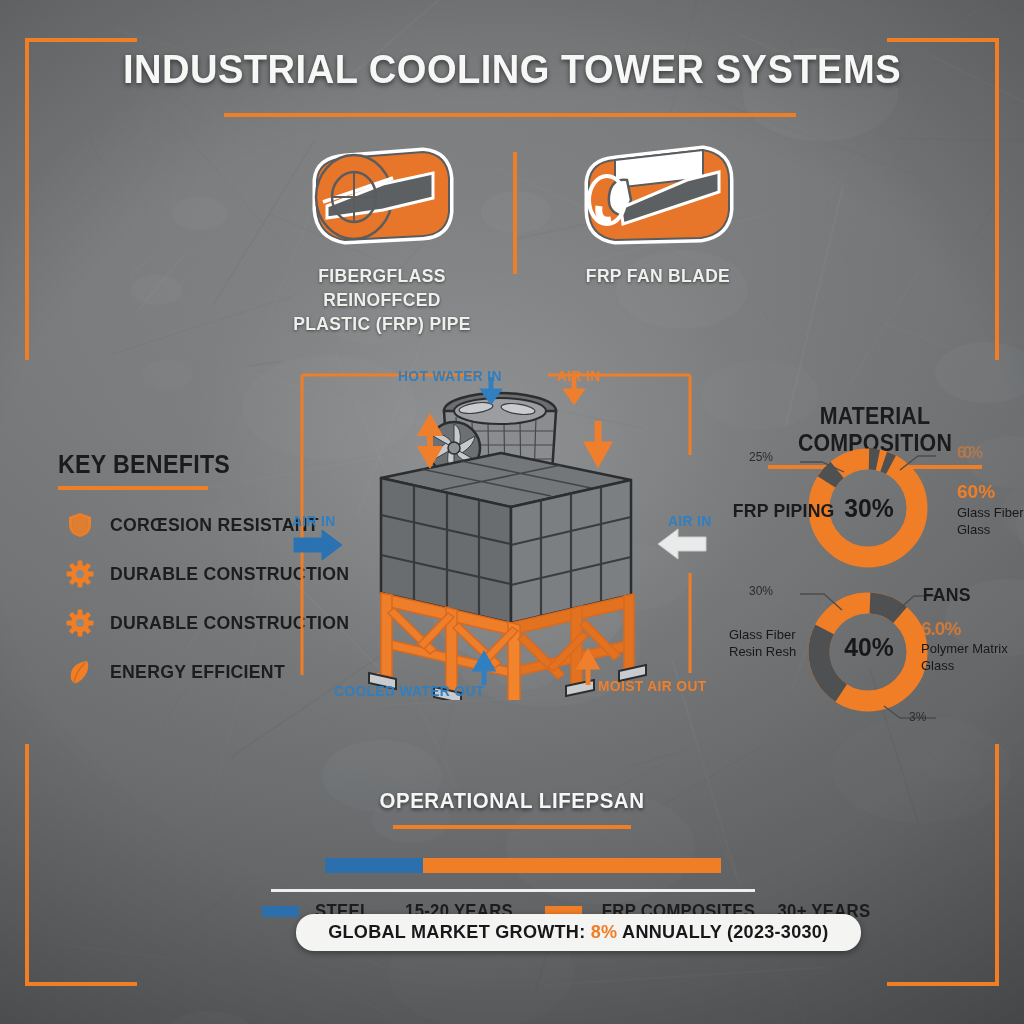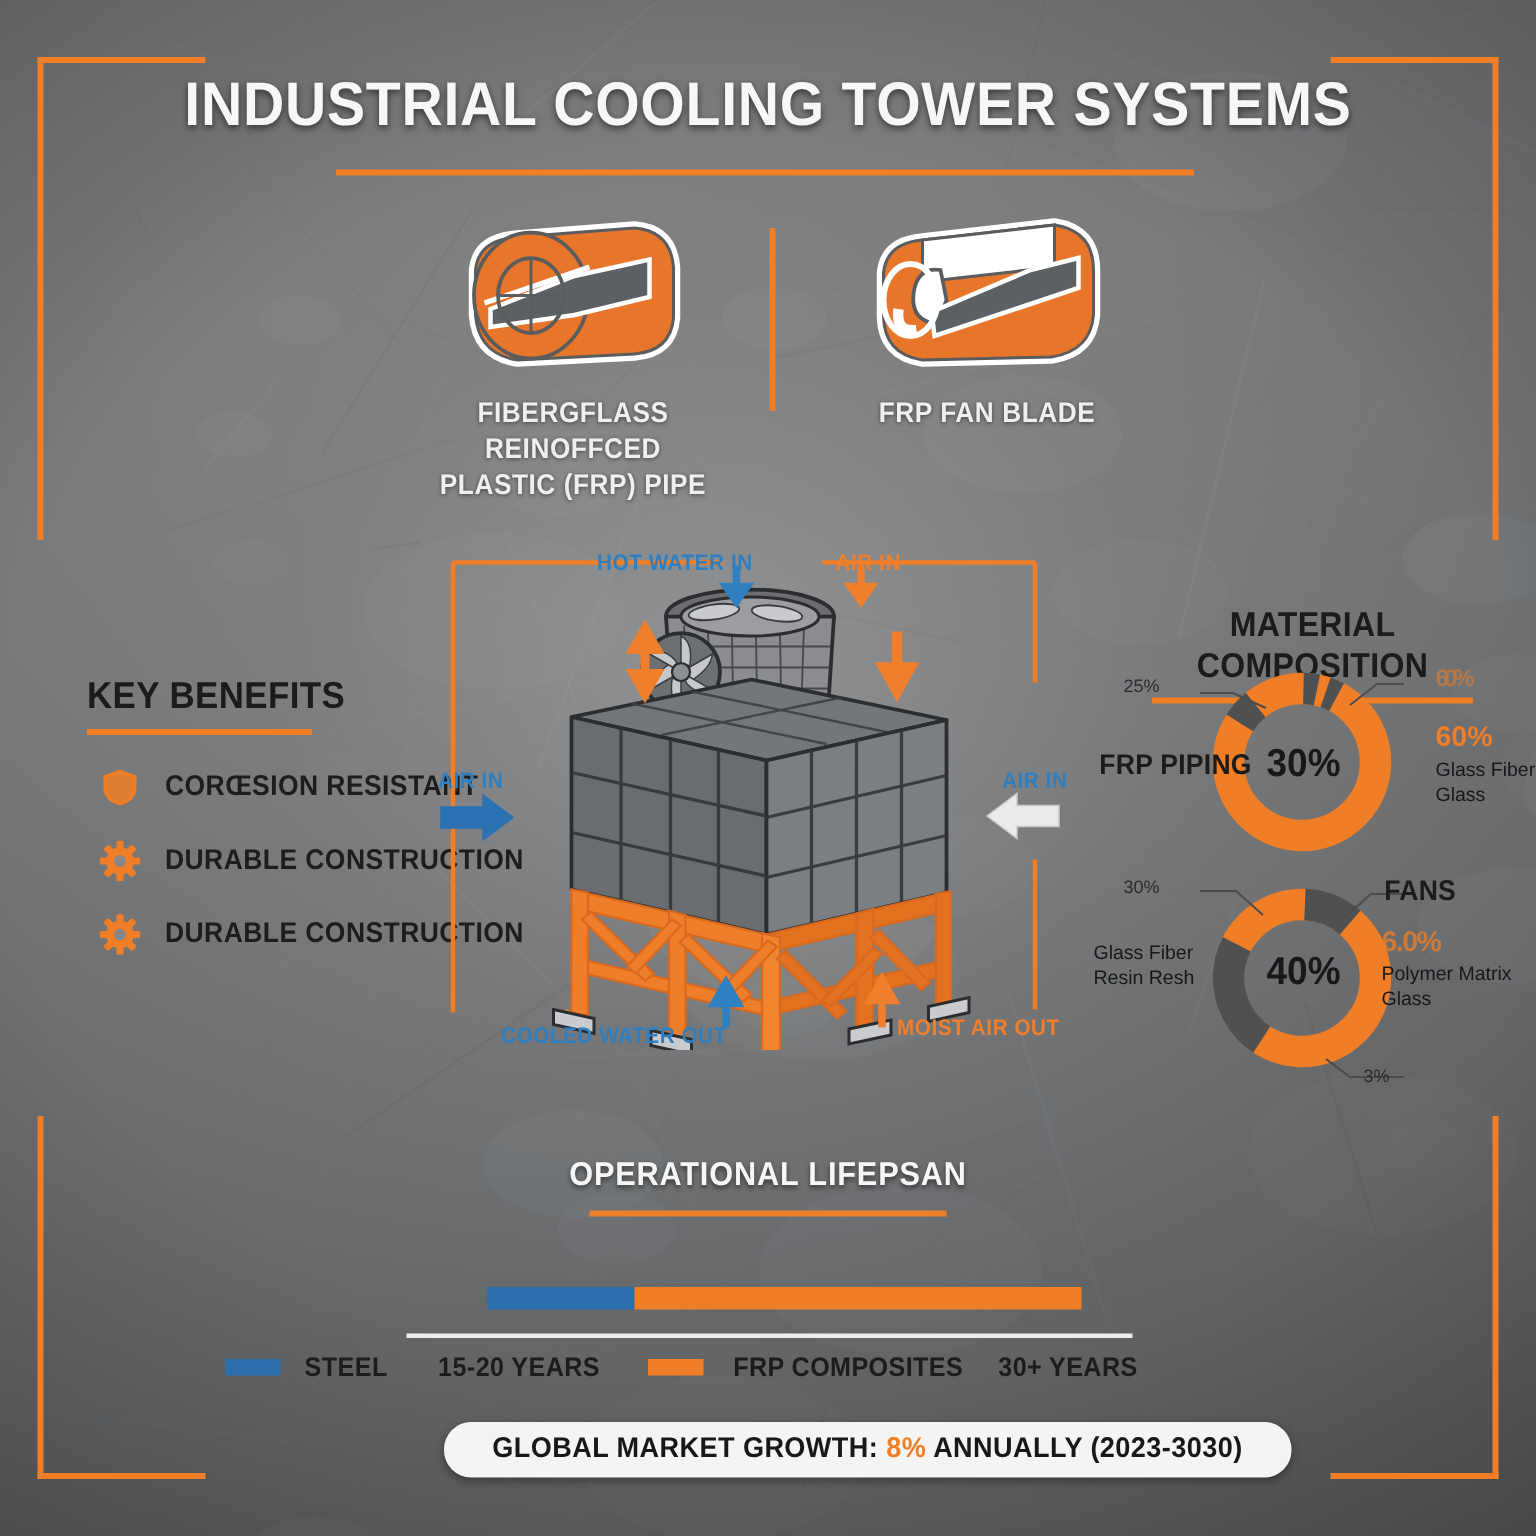--- a/index.html
+++ b/index.html
@@ -105,45 +105,45 @@
     position:absolute; font-family:"Liberation Sans",sans-serif;
     font-size:13px; color:#17181a; line-height:17px; white-space:nowrap;
   }
   .ghostpct {
     position:absolute; font-family:"Liberation Sans",sans-serif;
     font-size:16px; font-weight:bold; color:#f07e26; opacity:.55;
     letter-spacing:-3px; white-space:nowrap;
   }
 
   
-  #ls { position:absolute; left:0; top:770px; width:1024px; }
+  #ls { position:absolute; left:0; top:788px; width:1024px; }
   #ls h2 {
     text-align:center; font-family:"Liberation Sans Narrow","Liberation Sans",sans-serif;
     font-size:22px; font-weight:bold; color:#f6f6f4; letter-spacing:.6px;
     transform:scaleX(.93); text-shadow:0 2px 4px rgba(0,0,0,.5);
   }
   #ls-rule { width:238px; height:4px; background:#f07e26; margin:11px auto 0; }
   #bar { position:absolute; left:325px; top:858px; width:396px; height:15px; display:flex; }
   #bar-steel { height:100%; background:#2b6fad; }
   #bar-frp { height:100%; background:#f07e26; }
   #ls-divider { position:absolute; left:271px; top:889px; width:484px; height:3px; background:#eee; }
   #legend {
     position:absolute; left:262px; top:901px; width:500px;
-    display:flex; align-items:center; justify-content:flex-end; gap:14px;
+    display:flex; align-items:center; justify-content:space-between; gap:14px;
   }
   .lg-sw { width:37px; height:11px; flex:0 0 37px; }
   .lg-txt {
     font-family:"Liberation Sans Narrow","Liberation Sans",sans-serif;
     font-size:18px; font-weight:bold; color:#1c1c1c; letter-spacing:.3px;
     transform:scaleX(.93); white-space:nowrap;
   }
 
   
   #banner {
-    position:absolute; left:296px; top:948px; padding:7px 19px 8px;
+    position:absolute; left:296px; top:914px; padding:7px 19px 8px;
     background:#f4f4f2; box-shadow:0 2px 6px rgba(0,0,0,.4);border-radius:18px;
   }
   #banner-txt {
     font-family:"Liberation Sans Narrow","Liberation Sans",sans-serif;
     font-size:19px; font-weight:bold; color:#17181a; letter-spacing:.3px;
     transform:scaleX(.95); white-space:nowrap;
   }
   #banner-txt .pct { color:#f07e26; }
 </style>
 </head>
@@ -364,20 +364,27 @@
           <rect x="11.6" y="21.5" width="4.8" height="6" rx="1" transform="rotate(45 14 14)"></rect>
           <rect x="0.5" y="11.6" width="6" height="4.8" rx="1" transform="rotate(45 14 14)"></rect>
           <rect x="21.5" y="11.6" width="6" height="4.8" rx="1" transform="rotate(45 14 14)"></rect>
         </g>
       </g>
       <circle cx="14" cy="14" r="3.9" fill="#85878a"></circle>
     </svg>
     <span class="kb-label">DURABLE CONSTRUCTION</span>
   </div>
 
+  <div class="kb-row">
+    <svg class="kb-ico" viewBox="0 0 28 28">
+      <path d="M21 3 Q7 5 5 15 Q3.6 23 9 25.5 Q17 23 21 14 Q23.5 8 21 3 Z" fill="#f07e26"></path>
+      <path d="M19 5 Q11 12 8 24" stroke="#c7601a" stroke-width="1.6" fill="none" opacity=".65"></path>
+    </svg>
+    <span class="kb-label">ENERGY EFFICIENT</span>
+  </div>
 </div>
 
 <div id="tower">
   <svg width="430" height="345" viewBox="0 0 430 345">
 
     <g stroke="#f07e26" stroke-width="3" fill="none">
       <path d="M16 20 L16 320"></path>
       <path d="M16 20 L196 20"></path>
       <path d="M262 20 L404 20"></path>
       <path d="M404 20 L404 100"></path>

